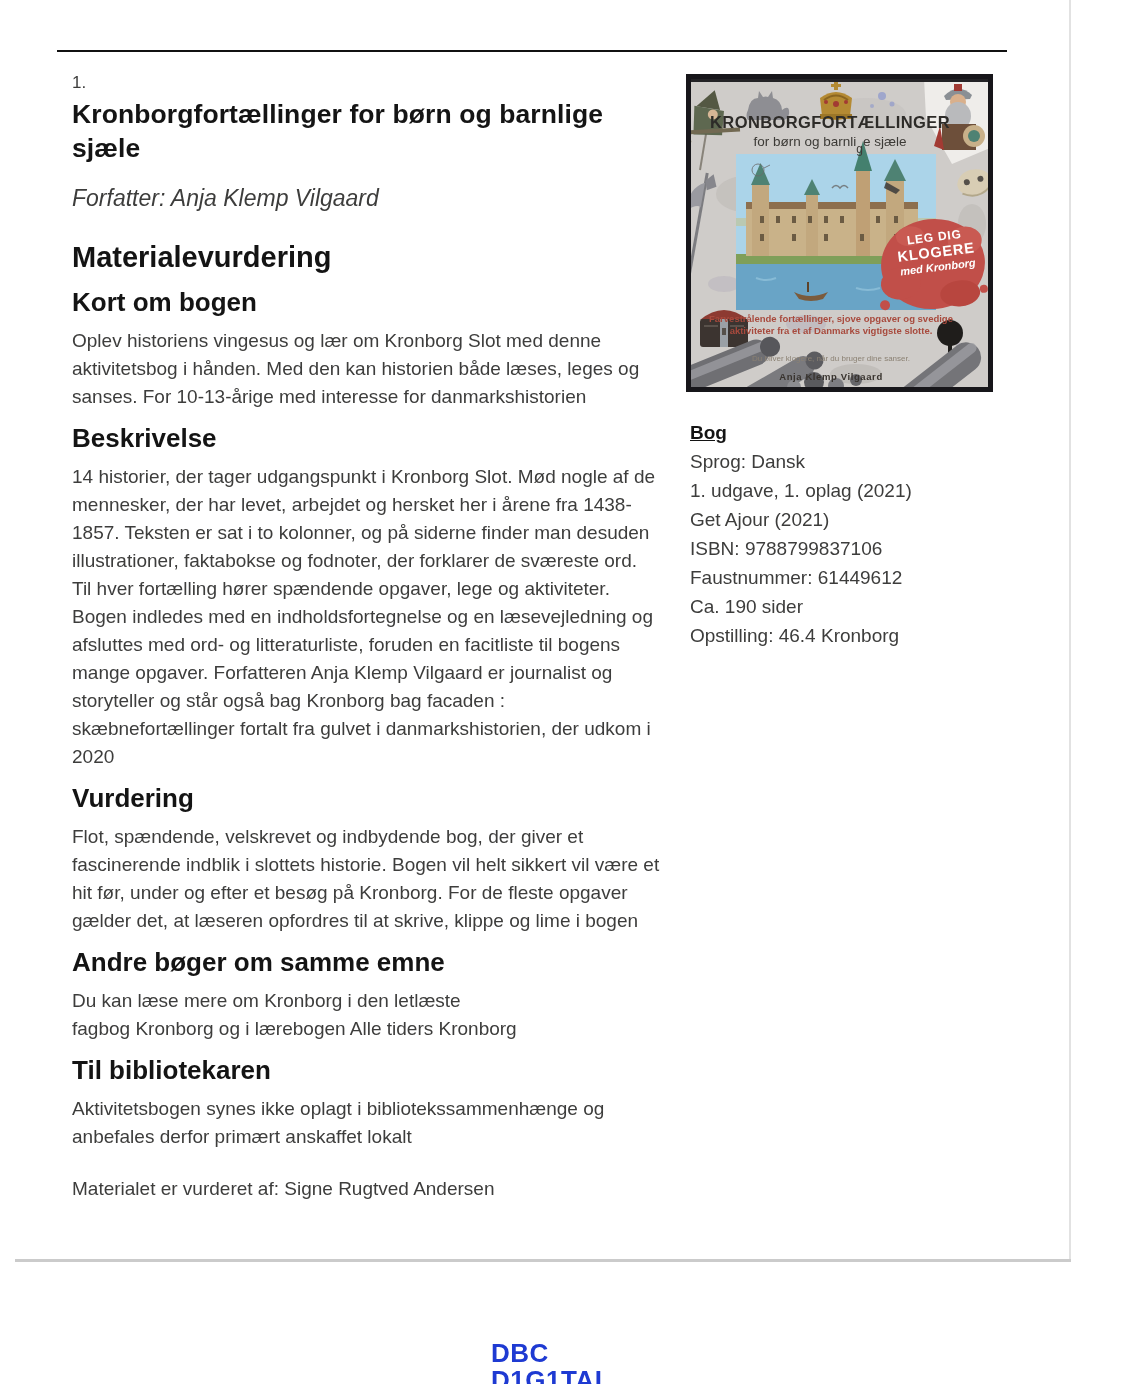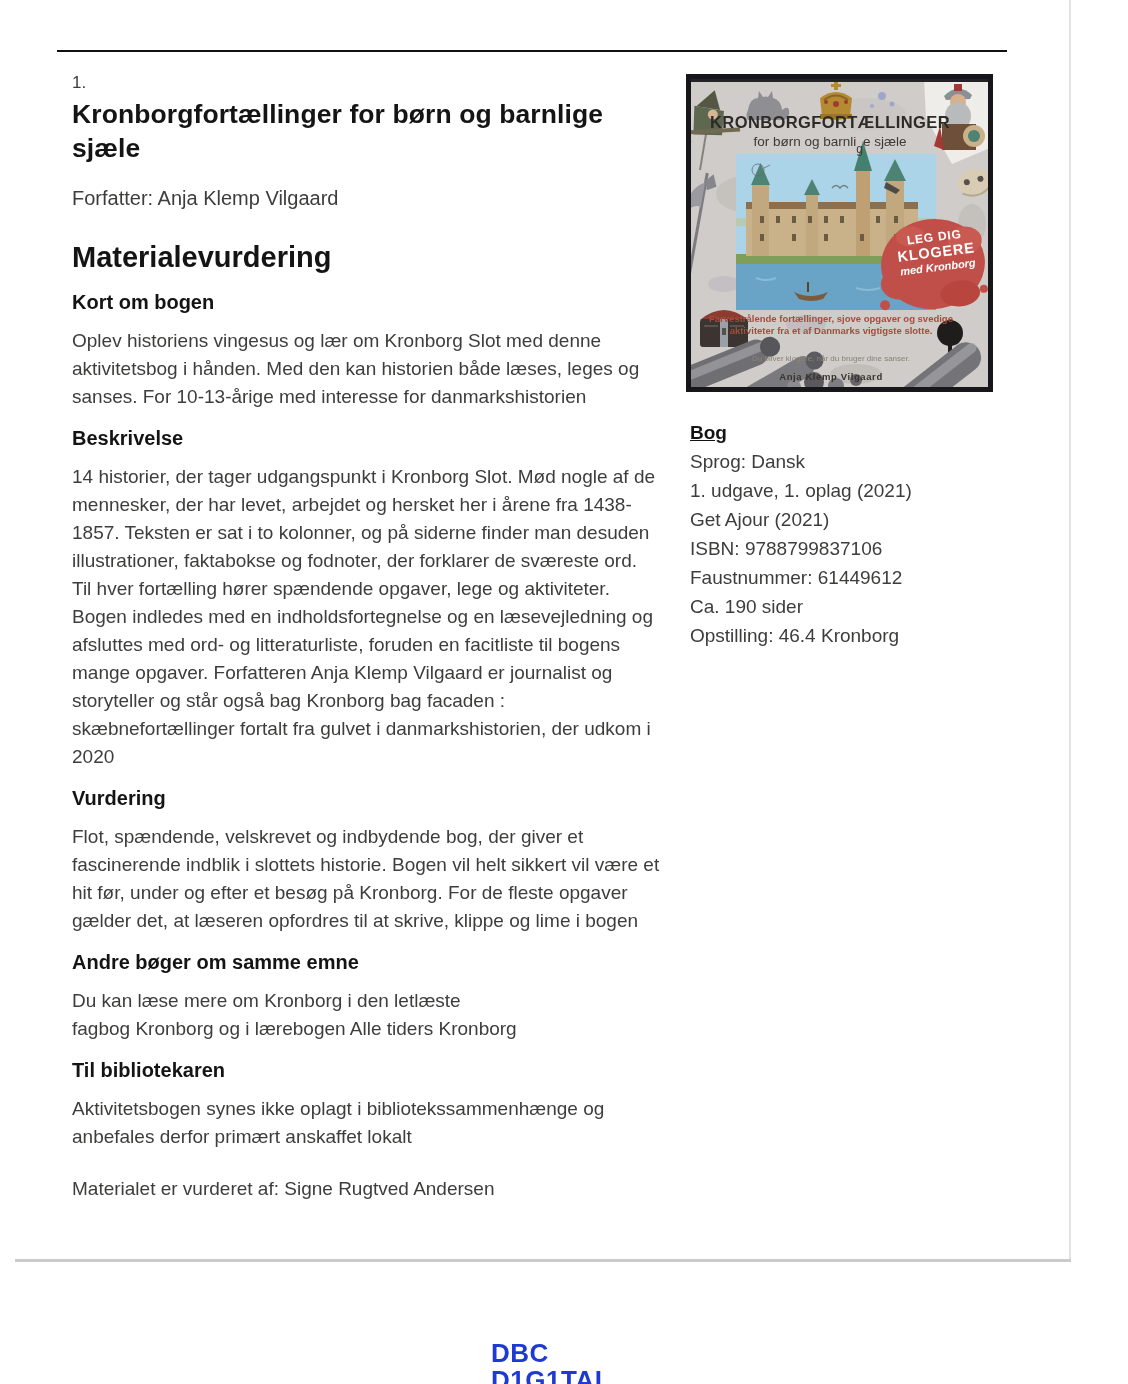--- a/index.html
+++ b/index.html
@@ -5,23 +5,23 @@
   html,body{margin:0;padding:0;background:#ffffff;}
   .page{position:relative;width:1128px;height:1384px;background:#fff;overflow:hidden;
         font-family:"Liberation Sans", sans-serif;color:#3d3d3c;}
   .top-rule{position:absolute;left:57px;top:50px;width:950px;height:2px;background:#111;}
   .right-rule{position:absolute;left:1069px;top:0;width:2px;height:1261px;background:#e2e2e2;}
   .bottom-rule{position:absolute;left:15px;top:1259px;width:1056px;height:3px;background:#cbcbcb;}
 
   .main{position:absolute;left:72px;top:72px;width:588px;}
   .sec-label{font-size:17px;line-height:22px;color:#3d3d3c;}
   h1{font-size:26.5px;line-height:34px;margin:3px 0 20px;font-weight:bold;color:#141414;letter-spacing:.1px;}
-  .author{font-size:20px;line-height:26px;color:#3d3d3c;}
+  .author{font-style:italic;font-size:23px;line-height:26px;color:#3d3d3c;}
   h2{font-size:29px;line-height:36px;margin:28px 0 0;font-weight:bold;color:#141414;}
-  h3{font-size:20px;line-height:30px;margin:12px 0 10px;font-weight:bold;color:#141414;}
+  h3{font-size:26px;line-height:30px;margin:12px 0 10px;font-weight:bold;color:#141414;}
   .para{font-size:19px;line-height:28px;margin:0 0 6px;white-space:pre-line;}
   .reviewed{margin-top:24px;}
 
   
   .cover{position:absolute;left:686px;top:74px;width:307px;height:318px;}
   .cover svg{position:absolute;left:0;top:0;}
   .cover .ov{position:absolute;text-align:center;}
   .cover-title{left:24px;top:39px;width:240px;font-size:16.5px;font-weight:bold;
                color:#2d2b28;letter-spacing:.4px;}
   .cover-subtitle{left:24px;top:60px;width:240px;font-size:13.5px;color:#3c3a36;}

